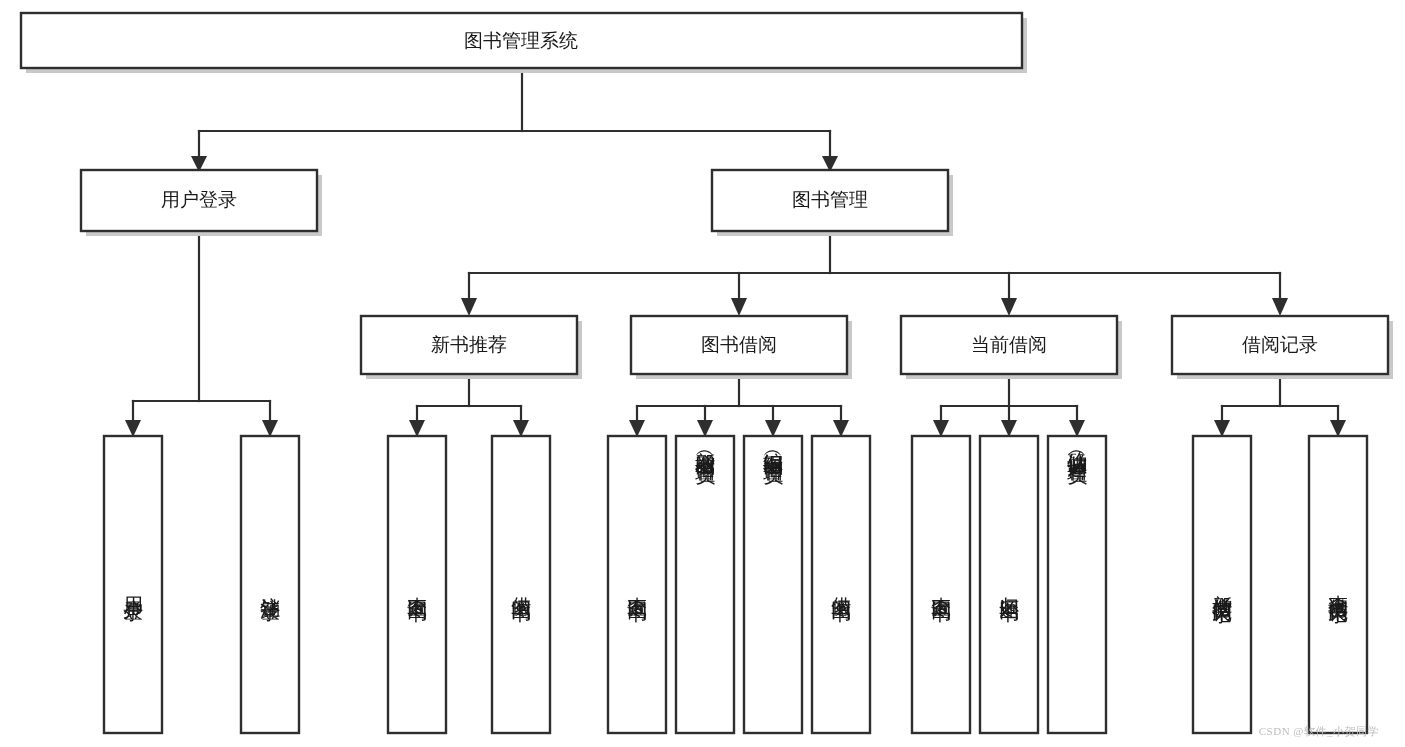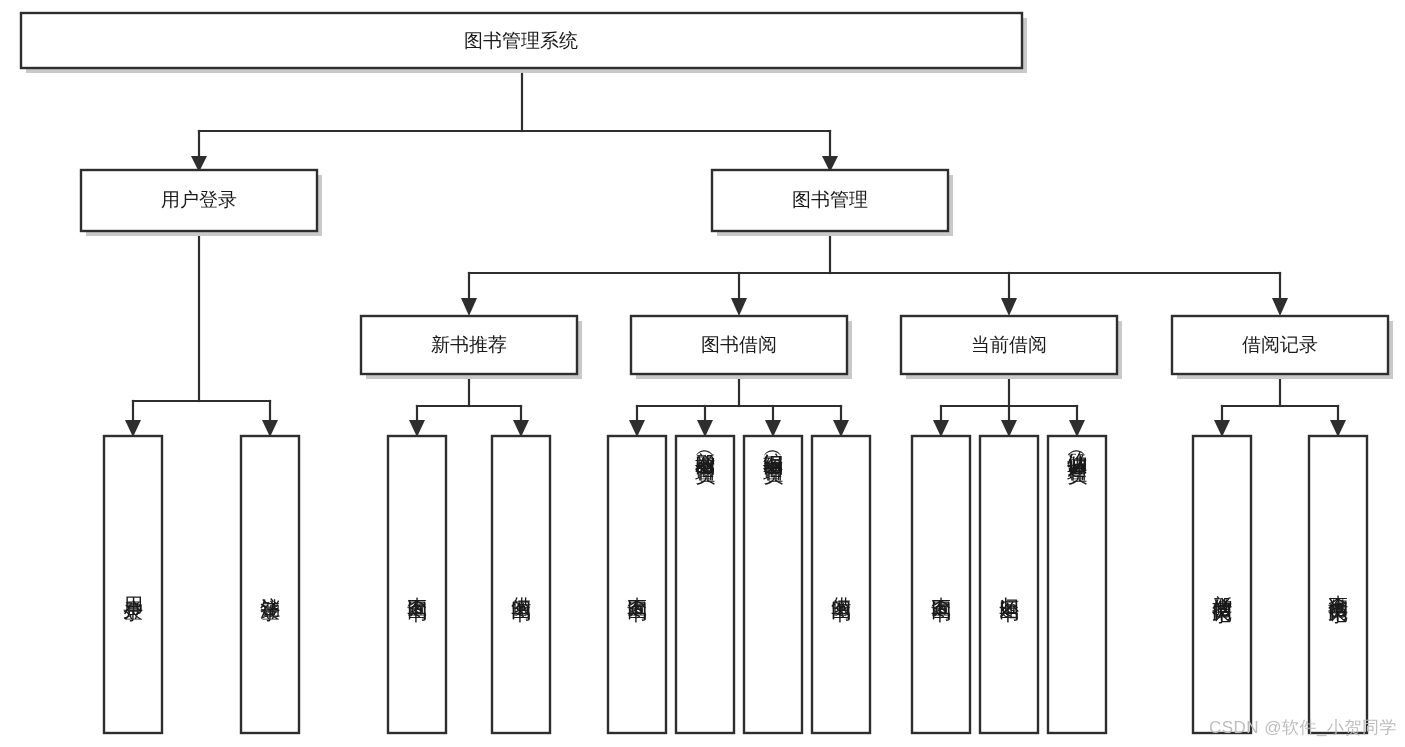--- a/index.html
+++ b/index.html
@@ -64,24 +64,24 @@
     text-orientation: upright;
     font-family: "Liberation Sans", "DejaVu Sans", sans-serif;
     font-size: 20px;
     line-height: 1.28;
     letter-spacing: 2px;
     color: #1a1a1a;
     white-space: nowrap;
   }
   #watermark {
     position: absolute;
-    right: 8px;
+    right: 26px;
     bottom: 8px;
-    font-family: Liberation Sans, sans-serif;
-    font-size: 17px;
+    font-family: Liberation Serif, serif;
+    font-size: 11px;
     color: #bdbdbd;
     letter-spacing: 0.5px;
     user-select: none;
   }
 </style>
 </head>
 <body>
 
 <div id="diagram-root">
 

